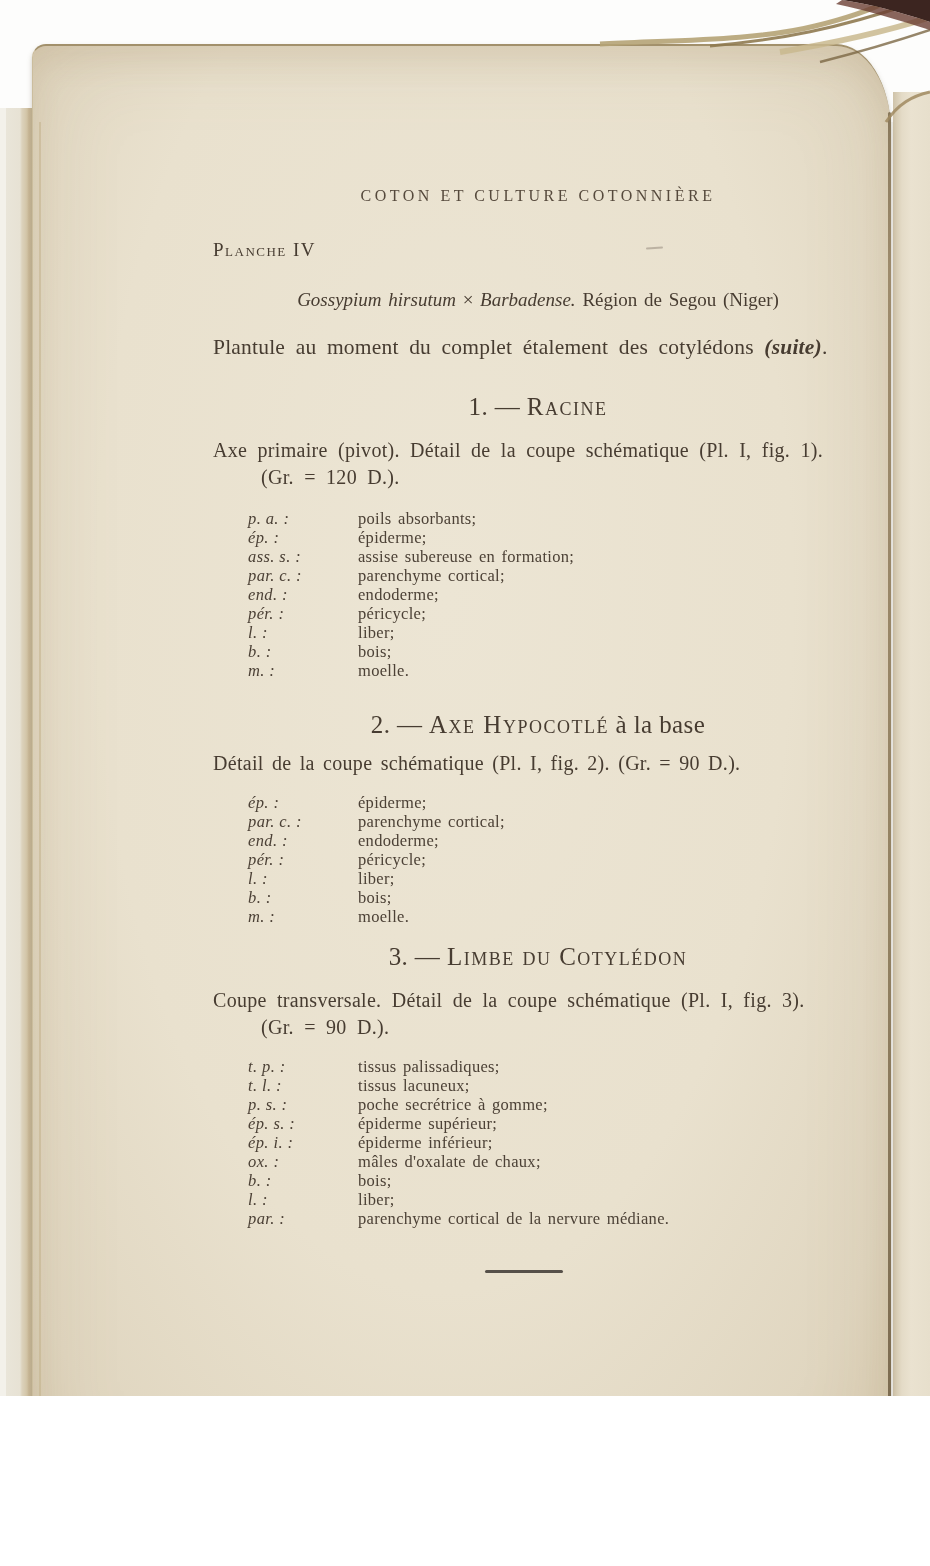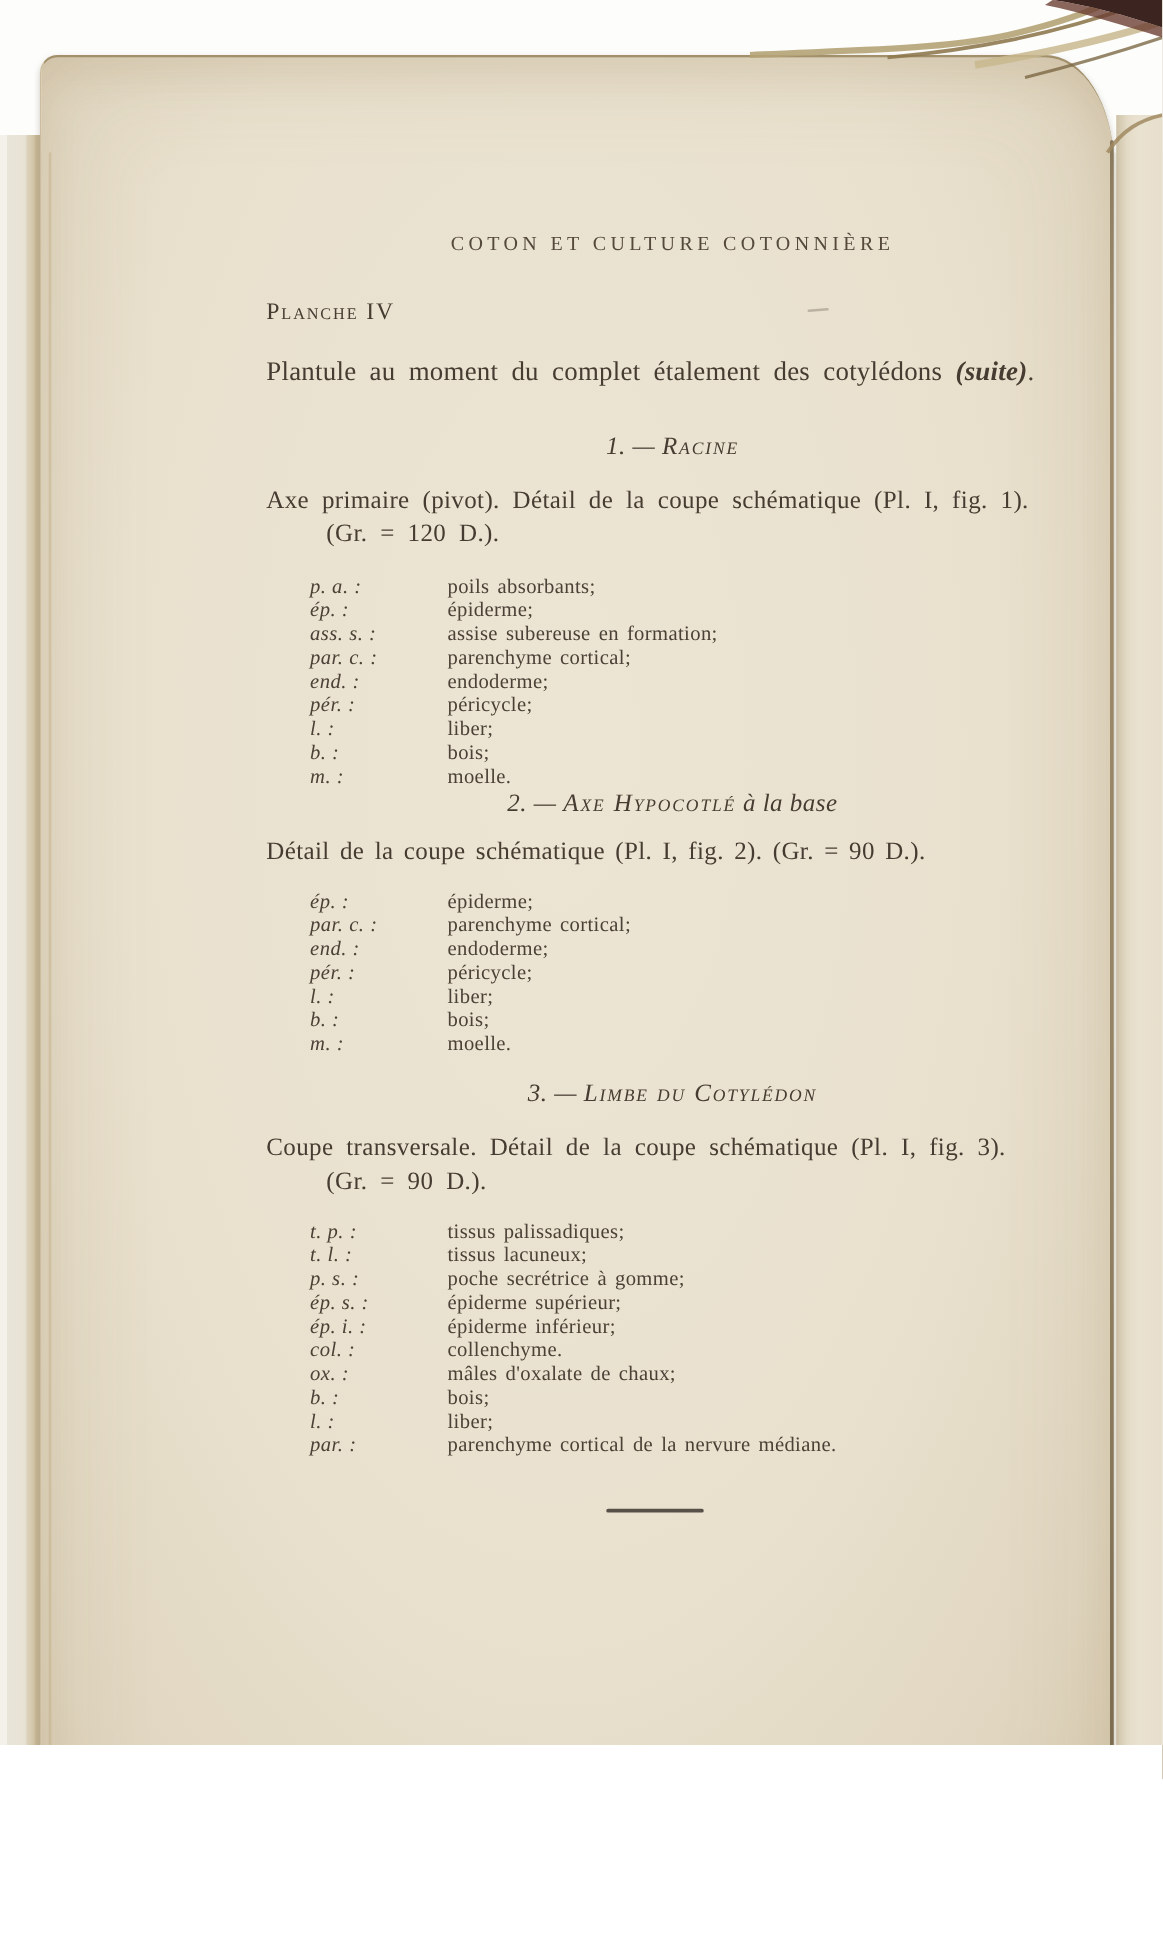--- a/index.html
+++ b/index.html
@@ -67,23 +67,23 @@
     letter-spacing:3.5px;color:#55493c;
   }
   .plate-title{
     margin-top:32px;text-align:left;font-size:19px;line-height:24px;
     font-variant:small-caps;letter-spacing:1.5px;
   }
   .species-line{margin-top:26px;text-align:center;font-size:19px;line-height:24px;word-spacing:2px;}
   .species-line .it{font-style:italic;}
   .lead{margin-top:21px;font-size:21.5px;line-height:28px;word-spacing:5px;letter-spacing:.2px;}
   .lead .emph{font-style:italic;font-weight:bold;}
-  .sec-head{text-align:center;font-size:20px;line-height:26px;letter-spacing:.4px;font-style:italic;}
+  .sec-head{text-align:center;font-size:25px;line-height:26px;letter-spacing:.4px;}
   .sec-head .sc{font-variant:small-caps;letter-spacing:1.5px;}
-  .sh1{margin-top:33px;} .sh2{} .sh3{margin-top:18px;}
+  .sh1{margin-top:33px;} .sh2{margin-top:32px;} .sh3{margin-top:18px;}
   .desc{font-size:20px;line-height:27px;word-spacing:5px;letter-spacing:.3px;}
   .d1{margin-top:17px;} .d2{margin-top:12px;word-spacing:3px;} .d3{margin-top:17px;}
   .desc .ind{padding-left:48px;}
   .terms{margin-left:35px;font-size:16.5px;color:#4c4136;}
   .t1{margin-top:18px;} .t2{margin-top:16px;} .t3{margin-top:16px;}
   .trow{line-height:19px;white-space:nowrap;}
   .trow .abbr{display:inline-block;width:110px;font-style:italic;letter-spacing:.4px;}
   .trow .tdef{letter-spacing:.3px;word-spacing:2px;}
   .divider{
     margin-top:42px;margin-left:272px;width:78px;height:3px;
@@ -126,20 +126,21 @@
     <path d="M 252 0 L 340 0 L 340 22 C 310 12 280 4 252 0 Z" fill="#3c2520"></path>
     <path d="M 252 0 C 280 4 310 12 340 22 L 340 30 C 308 20 276 10 246 4 Z" fill="#6b3f33" opacity="0.8"></path>
   </svg>
 
   <div class="content">
 
     <div class="running-header">COTON ET CULTURE COTONNIÈRE</div>
 
     <div class="plate-title">Planche IV</div>
 
+    <div class="species-line"><span class="it">Gossypium hirsutum</span><span> × </span><span class="it">Barbadense.</span><span> Région de Segou (Niger)</span></div>
 
     <div class="lead"><span>Plantule au moment du complet étalement des cotylédons </span><span class="emph">(suite)</span><span>.</span></div>
 
     <div class="sec-head sh1"><span>1.</span><span> — </span><span class="sc">Racine</span></div>
     <div class="desc d1">
       <div>Axe primaire (pivot). Détail de la coupe schématique (Pl. I, fig. 1).</div>
       <div class="ind">(Gr. = 120 D.).</div>
     </div>
     <div class="terms t1">
 
@@ -193,21 +194,20 @@
         <div class="trow"><span class="abbr">t. p. :</span><span class="tdef">tissus palissadiques;</span></div>
 
         <div class="trow"><span class="abbr">t. l. :</span><span class="tdef">tissus lacuneux;</span></div>
 
         <div class="trow"><span class="abbr">p. s. :</span><span class="tdef">poche secrétrice à gomme;</span></div>
 
         <div class="trow"><span class="abbr">ép. s. :</span><span class="tdef">épiderme supérieur;</span></div>
 
         <div class="trow"><span class="abbr">ép. i. :</span><span class="tdef">épiderme inférieur;</span></div>
 
-        <div class="trow"><span class="abbr">col. :</span><span class="tdef">collenchyme.</span></div>
 
         <div class="trow"><span class="abbr">ox. :</span><span class="tdef">mâles d'oxalate de chaux;</span></div>
 
         <div class="trow"><span class="abbr">b. :</span><span class="tdef">bois;</span></div>
 
         <div class="trow"><span class="abbr">l. :</span><span class="tdef">liber;</span></div>
 
         <div class="trow"><span class="abbr">par. :</span><span class="tdef">parenchyme cortical de la nervure médiane.</span></div>
       </div>
 

